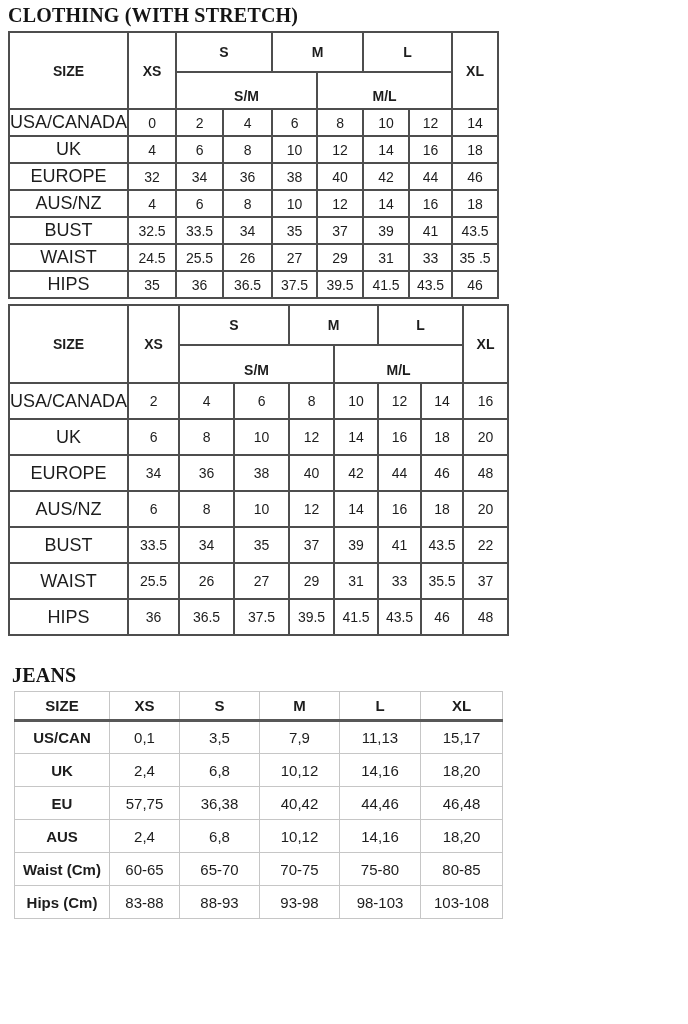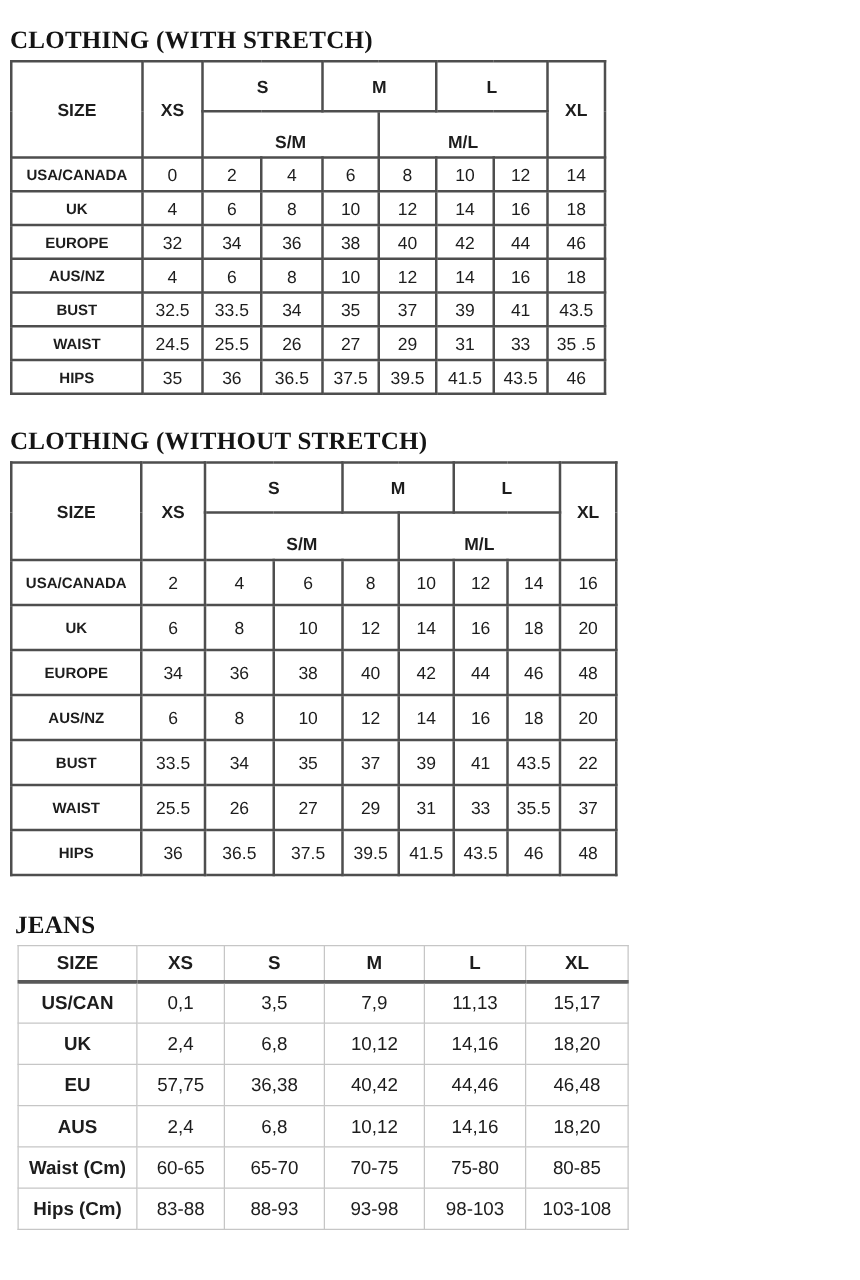--- a/index.html
+++ b/index.html
@@ -2,21 +2,21 @@
 <html><head>
 <meta charset="utf-8">
 <style>
   * { margin:0; padding:0; box-sizing:border-box; }
   html,body { background:#ffffff; }
   body {
     width:688px; height:1024px; overflow:hidden;
     font-family:"Liberation Sans", sans-serif;
     color:#1d1d1d;
   }
-  .page { padding:21px 0 0 8px; }
+  .page { padding:4px 0 0 8px; }
 
   .sec-title {
     font-family:"Liberation Serif", serif;
     font-weight:600;
     font-size:20px;
     color:#141414;
     letter-spacing:0.2px;
     line-height:22px;
   }
   .title-2 { margin-top:26px; }
@@ -30,21 +30,21 @@
   }
   table.grid td {
     border:2px solid #4e4e4e;
     text-align:center;
     vertical-align:middle;
     font-size:14px;
     padding:0;
     overflow:hidden;
   }
   table.grid .hdr { font-weight:bold; font-size:14px; }
-  table.grid .rowlabel { font-weight:bold; font-size:12px; }
+  table.grid .rowlabel { font-weight:normal; font-size:18px; }
   table.grid td.low { vertical-align:bottom; padding-bottom:4px; }
 
   .t1 tr.h1 { height:40px; }
   .t1 tr.h2 { height:37px; }
   .t1 tbody tr { height:27px; }
 
   .t2 tr.h1 { height:40px; }
   .t2 tr.h2 { height:38px; }
   .t2 tbody tr { height:36px; }
 
@@ -178,21 +178,20 @@
           <td>36.5</td>
           <td>37.5</td>
           <td>39.5</td>
           <td>41.5</td>
           <td>43.5</td>
           <td>46</td>
         </tr>
       </tbody>
   </table>
 
-  <div class="sec-title title-2">CLOTHING (WITHOUT STRETCH)</div>
 
   <table class="grid t2">
     <colgroup>
       <col style="width:104px">
         <col style="width:51px">
         <col style="width:55px">
       <col style="width:55px">
         <col style="width:45px">
         <col style="width:44px">
       <col style="width:43px">

